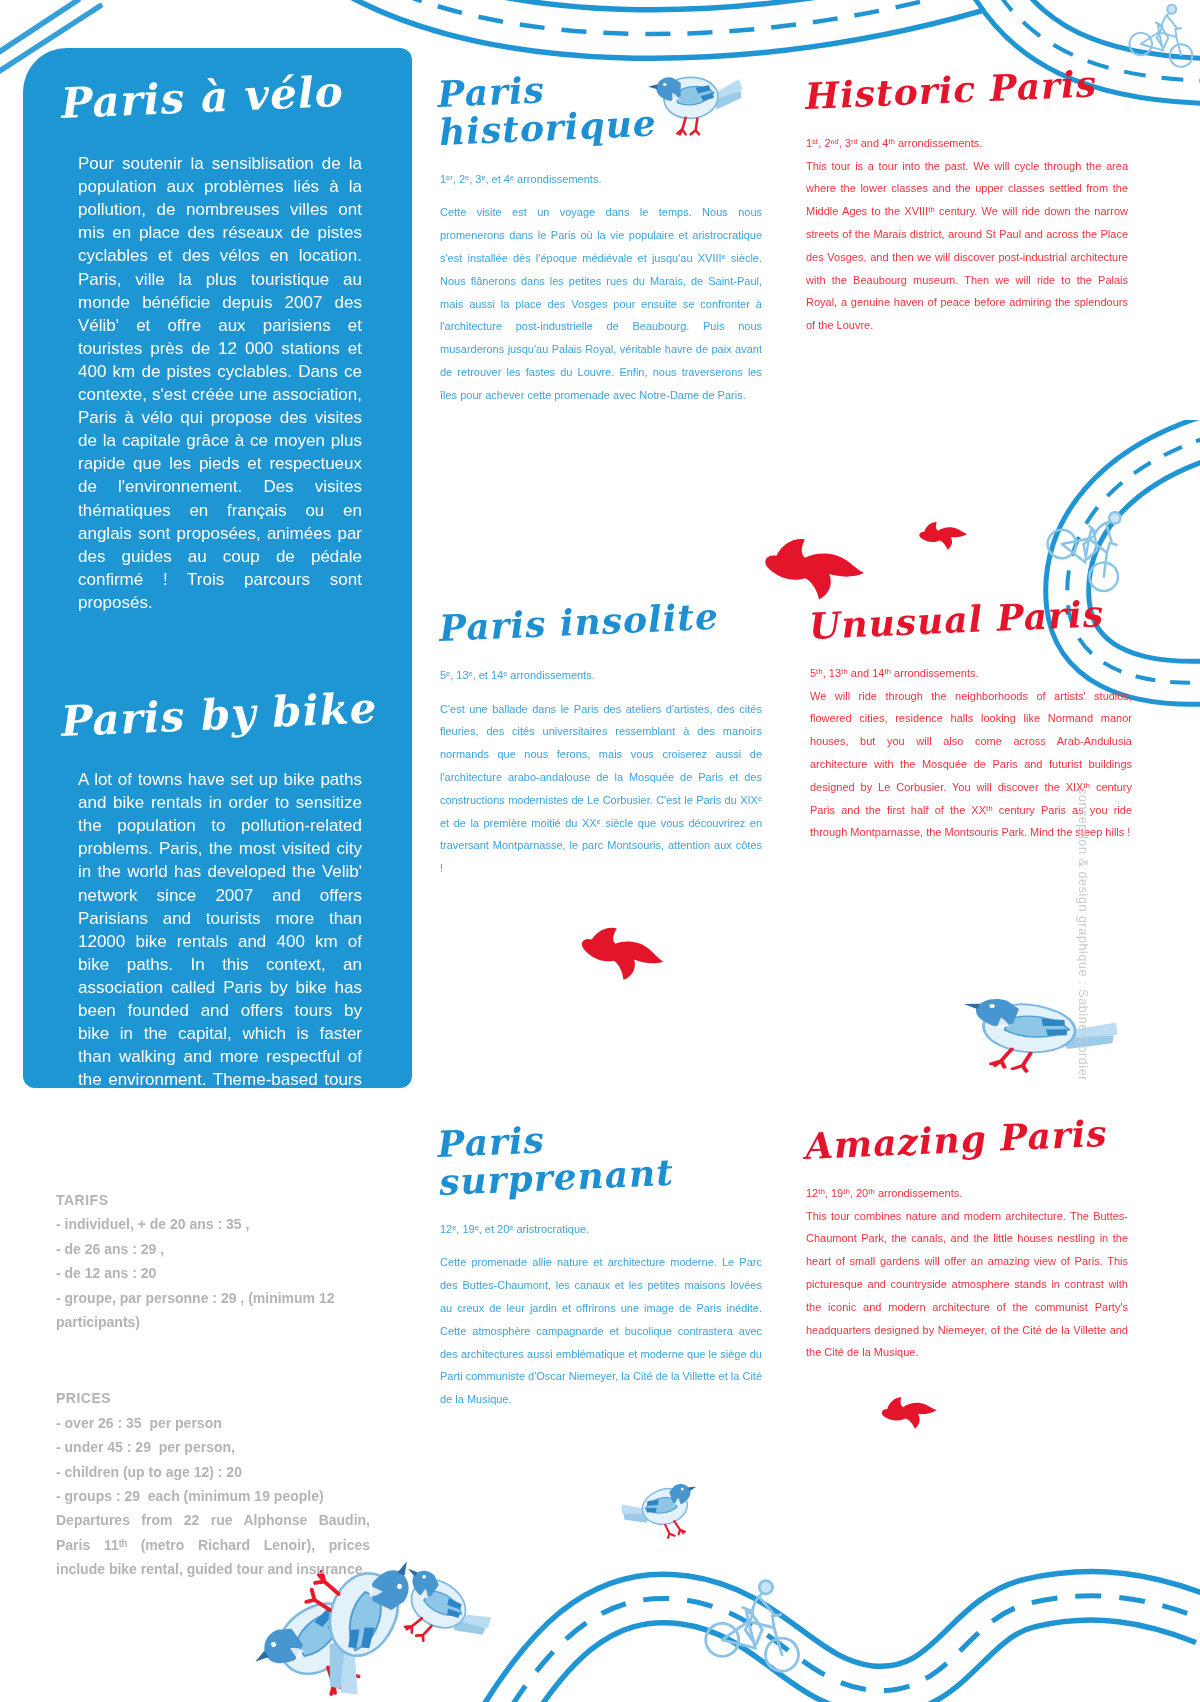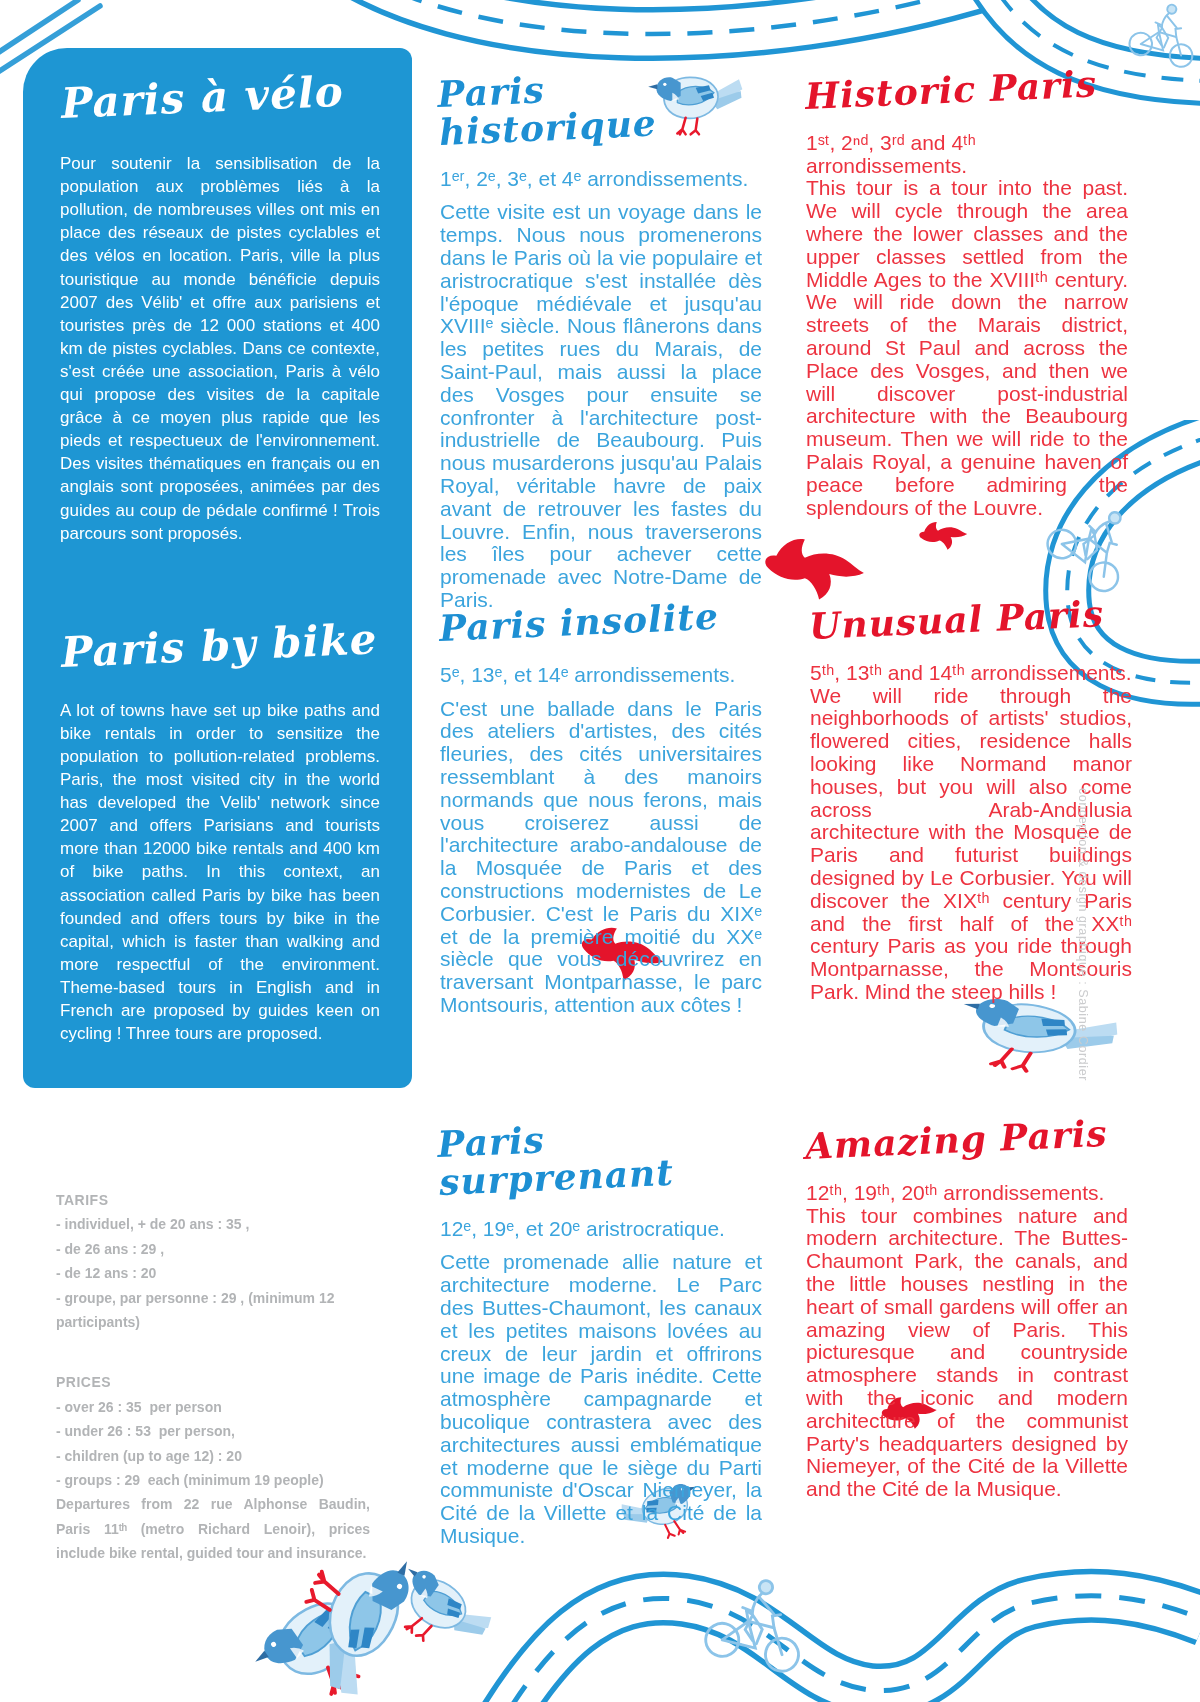--- a/index.html
+++ b/index.html
@@ -23,50 +23,50 @@
   
   .blue-panel{
     position:absolute;left:23px;top:48px;width:389px;height:1040px;
     box-sizing:border-box;padding:34px 32px 0 37px;
     background:#1e96d3;border-radius:44px 12px 12px 12px;
     color:#ffffff;z-index:2;
   }
   .panel-title{font-size:42px;color:#ffffff;margin:0 0 26px 2px;}
   .panel-title.second{margin-top:86px;margin-bottom:24px;}
   .panel-body{
-    margin:0;font-size:17px;line-height:23.1px;text-align:justify;
+    margin:18px;font-size:17px;line-height:23.1px;text-align:justify;
     color:#ffffff;
   }
 
   
   .tour{position:absolute;width:322px;z-index:2;}
   .tour-title{font-size:36px;margin:0 0 16px 0;}
   .tour.blue .tour-title{color:#1d8fd3;}
   .tour.red  .tour-title{color:#e4142b;}
-  .tour-intro,.tour-body{margin:0;font-size:21px;line-height:22.8px;}
+  .tour-intro,.tour-body{margin:0;font-size:11px;line-height:22.8px;}
   .tour-body{text-align:justify;}
   .tour.blue .tour-intro,.tour.blue .tour-body{color:#3ba4dd;margin-top:11px;}
   .tour.red  .tour-intro,.tour.red  .tour-body{color:#ed3340;}
 
   #sec-historique{left:440px;top:76px;}
   #sec-historic  {left:806px;top:78px;}
   #sec-insolite  {left:440px;top:610px;}
   #sec-unusual   {left:810px;top:608px;}
   #sec-surprenant{left:440px;top:1126px;}
   #sec-amazing   {left:806px;top:1128px;}
 
   
   .pricing{
     position:absolute;left:56px;top:1188px;width:314px;z-index:2;
     color:#b2b4b6;font-size:14px;line-height:24.4px;font-weight:bold;
   }
   .price-heading{letter-spacing:0.5px;}
   .price-line{white-space:pre-wrap;}
   .price-note{text-align:justify;}
-  .price-group.second{margin-top:36px;}
+  .price-group.second{margin-top:52px;}
 
   
   .credit{
     position:absolute;left:1076px;top:788px;height:420px;z-index:2;
     writing-mode:vertical-rl;font-size:12.5px;letter-spacing:0.6px;
     color:#cbccce;
   }
 </style>
 </head>
 <body>
@@ -222,21 +222,21 @@
     <div class="price-group">
       <div class="price-heading">TARIFS</div>
       <div class="price-line">- individuel, + de 20 ans : 35 ,</div>
       <div class="price-line">- de 26 ans : 29 ,</div>
       <div class="price-line">- de 12 ans : 20</div>
       <div class="price-line">- groupe, par personne : 29 , (minimum 12 participants)</div>
     </div>
     <div class="price-group second">
       <div class="price-heading">PRICES</div>
       <div class="price-line">- over 26 : 35  per person</div>
-      <div class="price-line">- under 26 : 53  per person,</div>
+      <div class="price-line">- under 45 : 29  per person,</div>
       <div class="price-line">- children (up to age 12) : 20</div>
       <div class="price-line">- groups : 29  each (minimum 19 people)</div>
       <div class="price-note">Departures from 22 rue Alphonse Baudin, Paris 11ᵗʰ (metro Richard Lenoir), prices include bike rental, guided tour and insurance.</div>
     </div>
   </aside>
 
   <div class="credit">conception &amp; design graphique : Sabine Cordier</div>
 
 </div>
 

